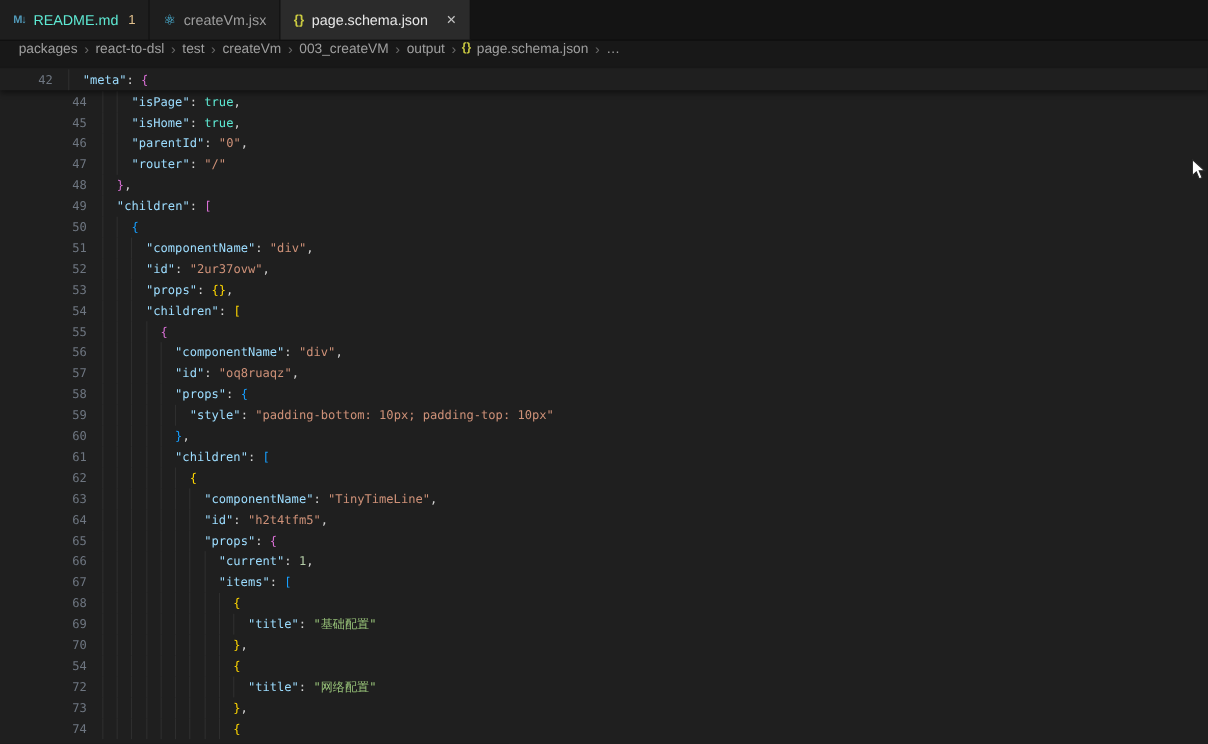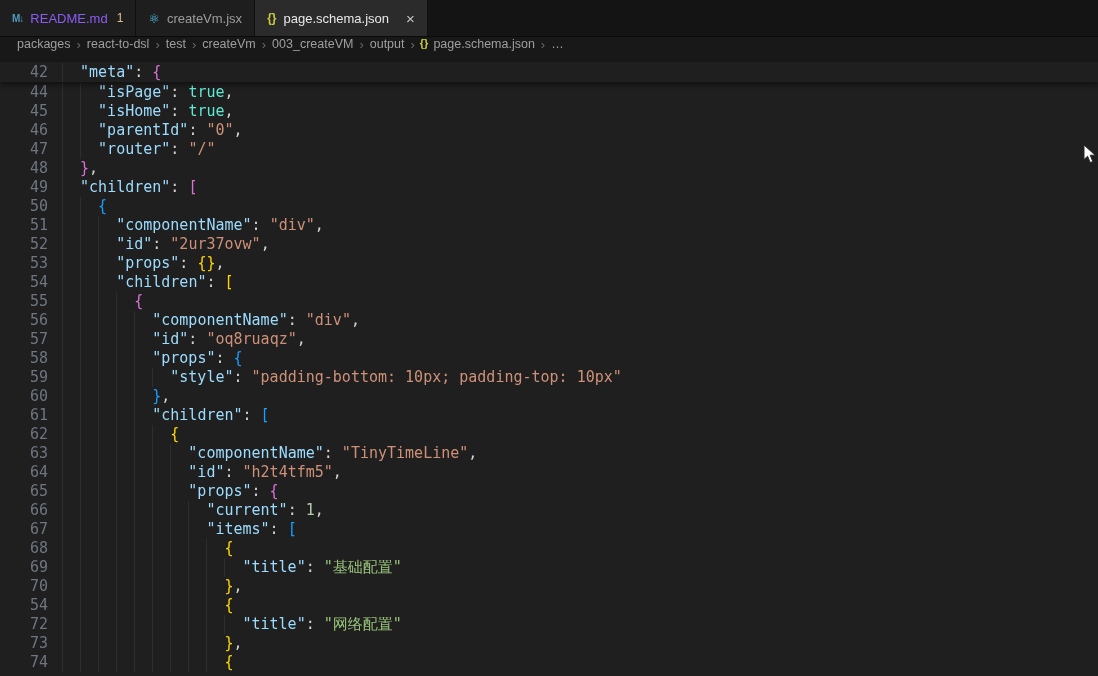--- a/index.html
+++ b/index.html
@@ -4,42 +4,42 @@
 <style>
   * { margin:0; padding:0; box-sizing:border-box; }
   html,body { width:1098px; height:676px; overflow:hidden; background:#1f1f1f; }
   body { font-family:"Liberation Sans", sans-serif; }
 
   
   .tabbar { height:37px; background:#141414; display:flex; align-items:stretch; border-bottom:1px solid #0a0a0a; }
   .tab { display:flex; align-items:center; gap:7px; padding:0 12px; background:#1e1e1e;
          border-right:1px solid #0f0f0f; font-size:13px; color:#9d9d9d; cursor:pointer; }
   .tab.active { background:#2b2b2b; color:#e8e8e8; }
-  .tlabel.modified { color:#8b5cf6; }
+  .tlabel.modified { color:#5eead4; }
   .tbadge { color:#e2c08d; font-size:12px; margin-left:2px; }
   .ticon { display:inline-block; font-weight:bold; }
   .ticon.md { color:#519aba; font-size:10px; letter-spacing:-1px; }
   .ticon.react { color:#4fc1e9; font-size:13px; font-weight:normal; }
   .ticon.json { color:#cbcb41; font-size:12px; }
   .close { color:#c5c5c5; margin-left:10px; font-size:15px; line-height:1; cursor:pointer; }
 
   
   .breadcrumb { height:25px; background:#181818; display:flex; align-items:flex-start;
                 padding-left:16px; font-size:12.5px; color:#9f9f9f; }
   .bitem { padding:0 1px; cursor:pointer; white-space:nowrap; }
   .bsep { color:#686868; margin:0 5px; font-size:13px; }
   .bjson { color:#cbcb41; font-weight:bold; font-size:11px; margin-right:4px; }
 
   
   .editor { position:relative; background:#1f1f1f;
             font-family:"DejaVu Sans Mono","Liberation Mono",monospace;
-            font-size:15px; line-height:19px; height:614px; }
+            font-size:11px; line-height:19px; height:614px; }
   .sticky { position:relative; z-index:2; background:#1f1f1f; padding-top:1px;
             box-shadow:0 3px 5px rgba(0,0,0,0.45); }
-  .lines { position:relative; z-index:1; padding-top:1px; }
+  .lines { position:relative; z-index:1; padding-top:1px;padding-left:31px; }
   .line { display:flex; height:19px; white-space:pre; }
   .lnum { width:48px; flex:none; text-align:right; color:#6e7681; }
   .lcode { margin-left:14px; white-space:pre; }
   .ig { display:inline-block; width:2ch; height:19px; vertical-align:top;
         border-left:1px solid #2e2e2e; }
 
   .tk.key  { color:#9cdcfe; }
   .tk.str  { color:#ce9178; }
   .tk.strg { color:#98c379; }
   .tk.bool { color:#5eead4;text-align:right; }

